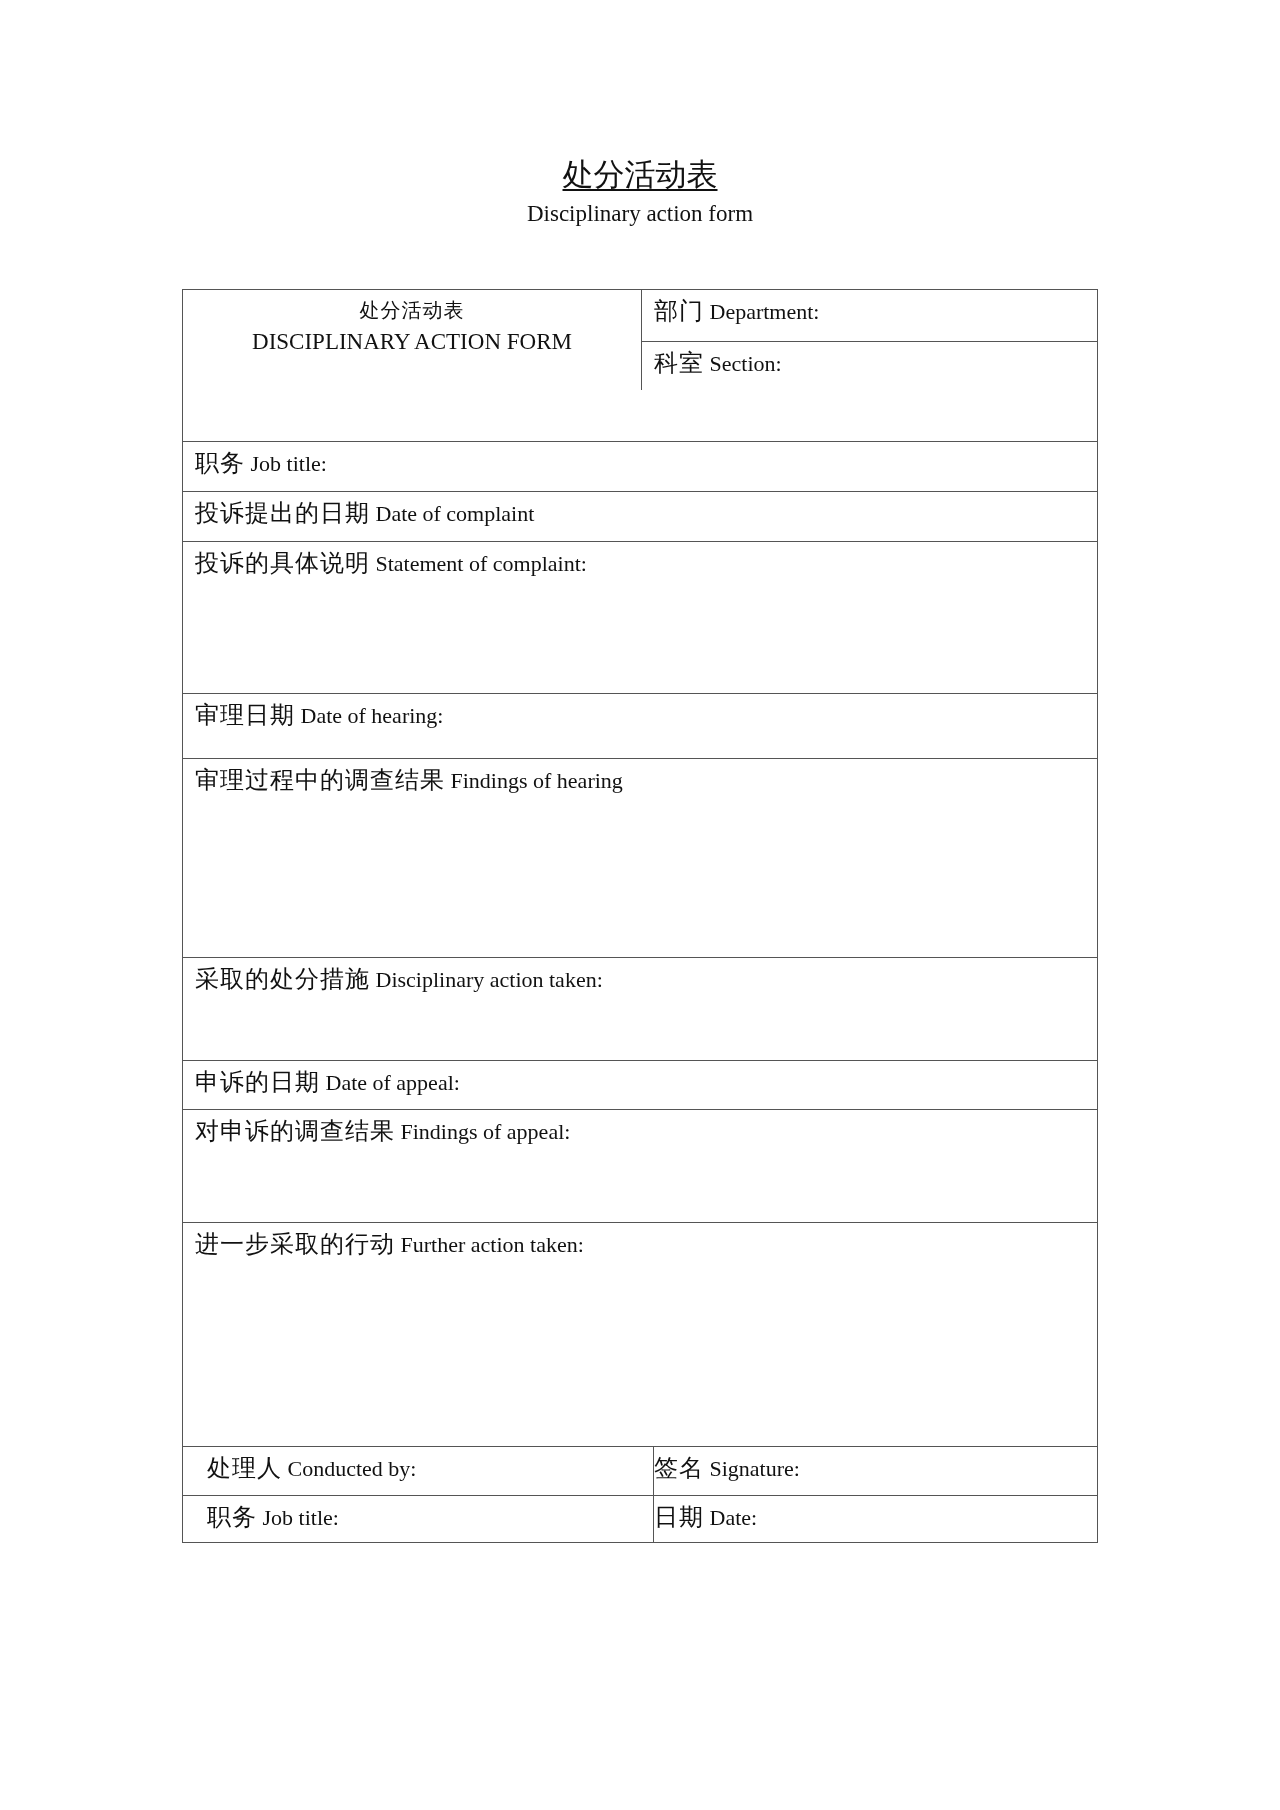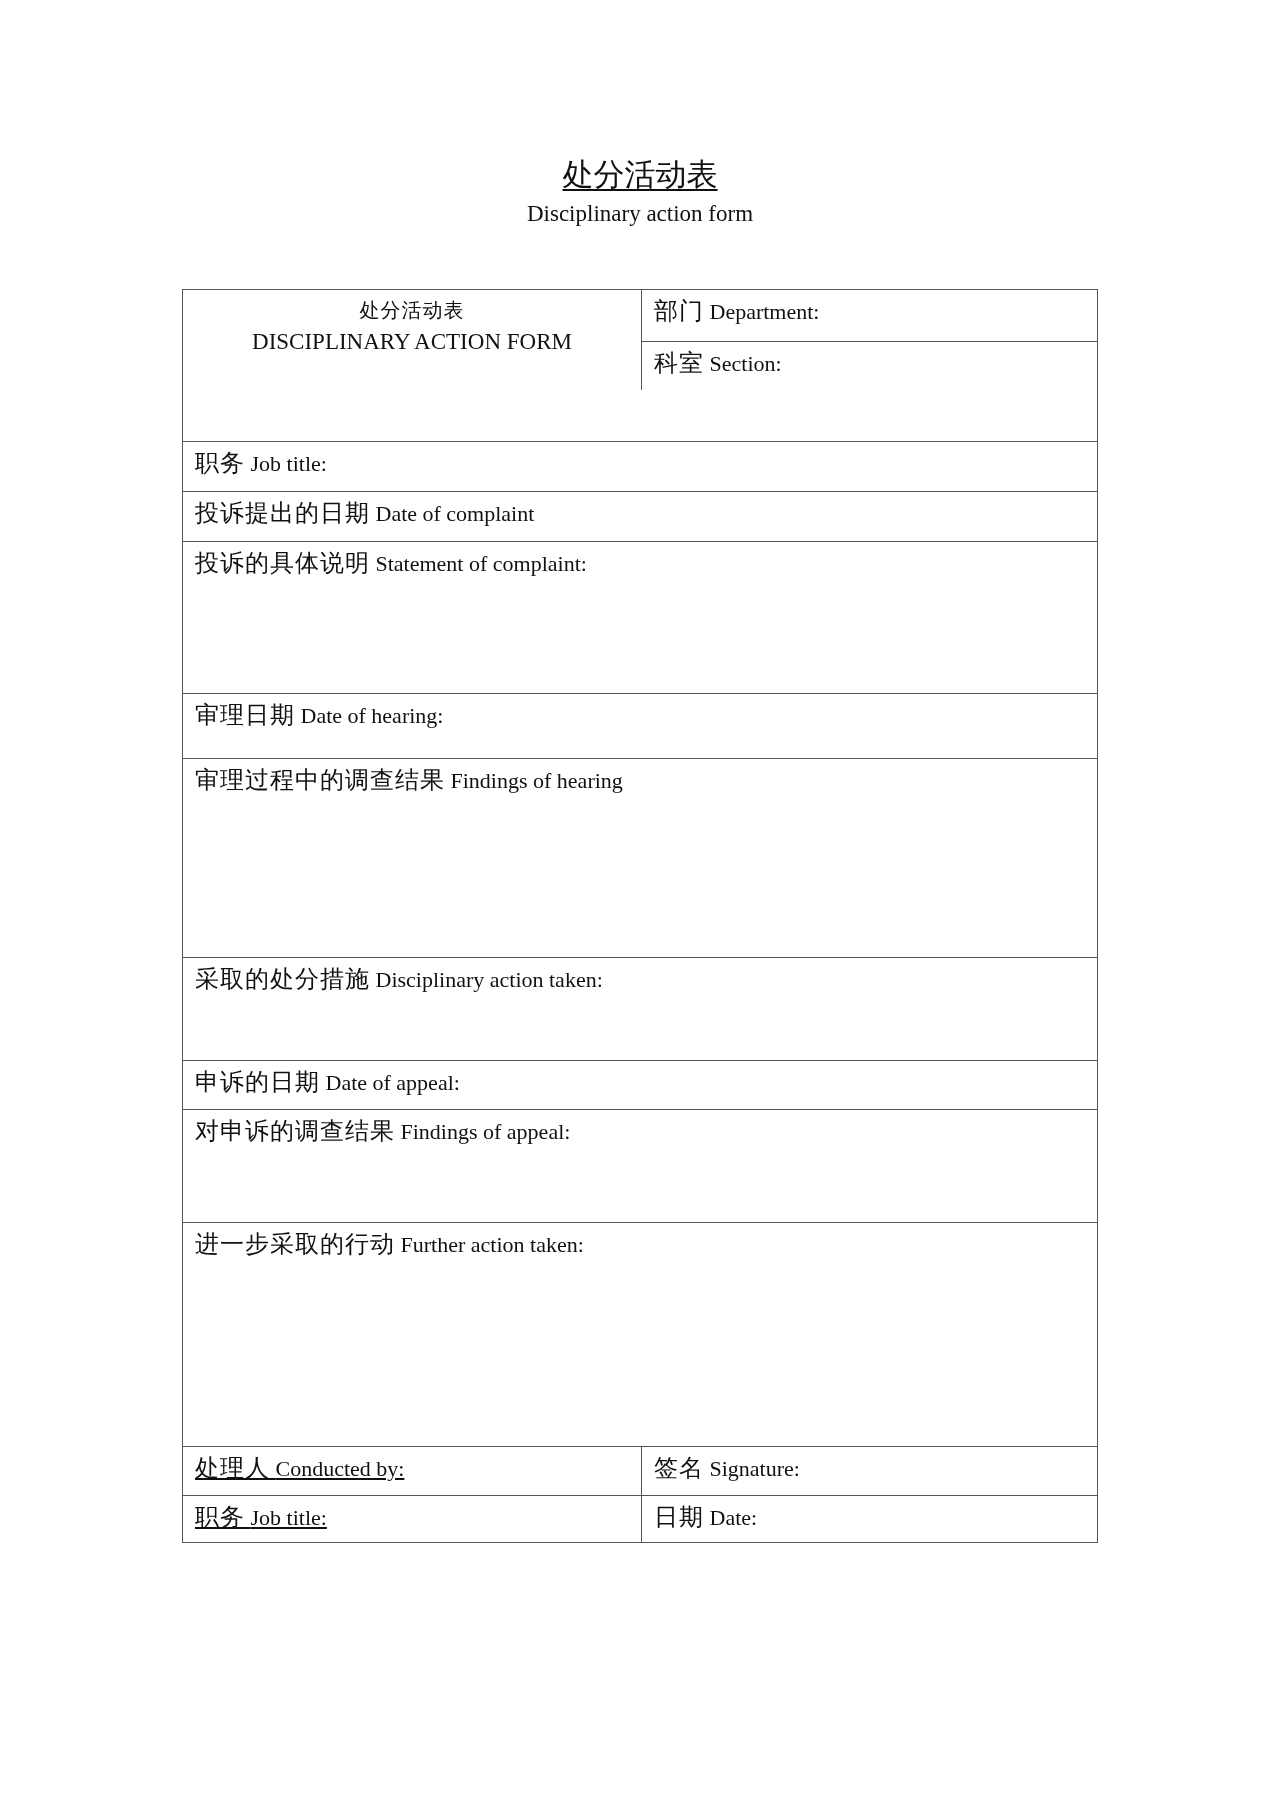--- a/index.html
+++ b/index.html
@@ -61,21 +61,21 @@
       position: absolute;
       top: 0;
       bottom: 0;
       box-sizing: border-box;
       padding: 6px 12px;
       font-size: 22px;
       line-height: 30px;
       white-space: nowrap;
     }
     .cell.full { left: 0; right: 0; }
-    .cell.left { left: 0; width: 459px; border-right: 1.5px solid #555555; text-decoration: underline; }
+    .cell.left { left: 12px; width: 459px; border-right: 1.5px solid #555555; }
     .cell.right { left: 459px; right: 0; }
     .cjk {
       font-family: "DejaVu Sans", sans-serif;
       font-size: 24px;
       letter-spacing: 1px;
     }
     .header-title {
       position: absolute;
       left: 0; top: 0;
       width: 459px;

